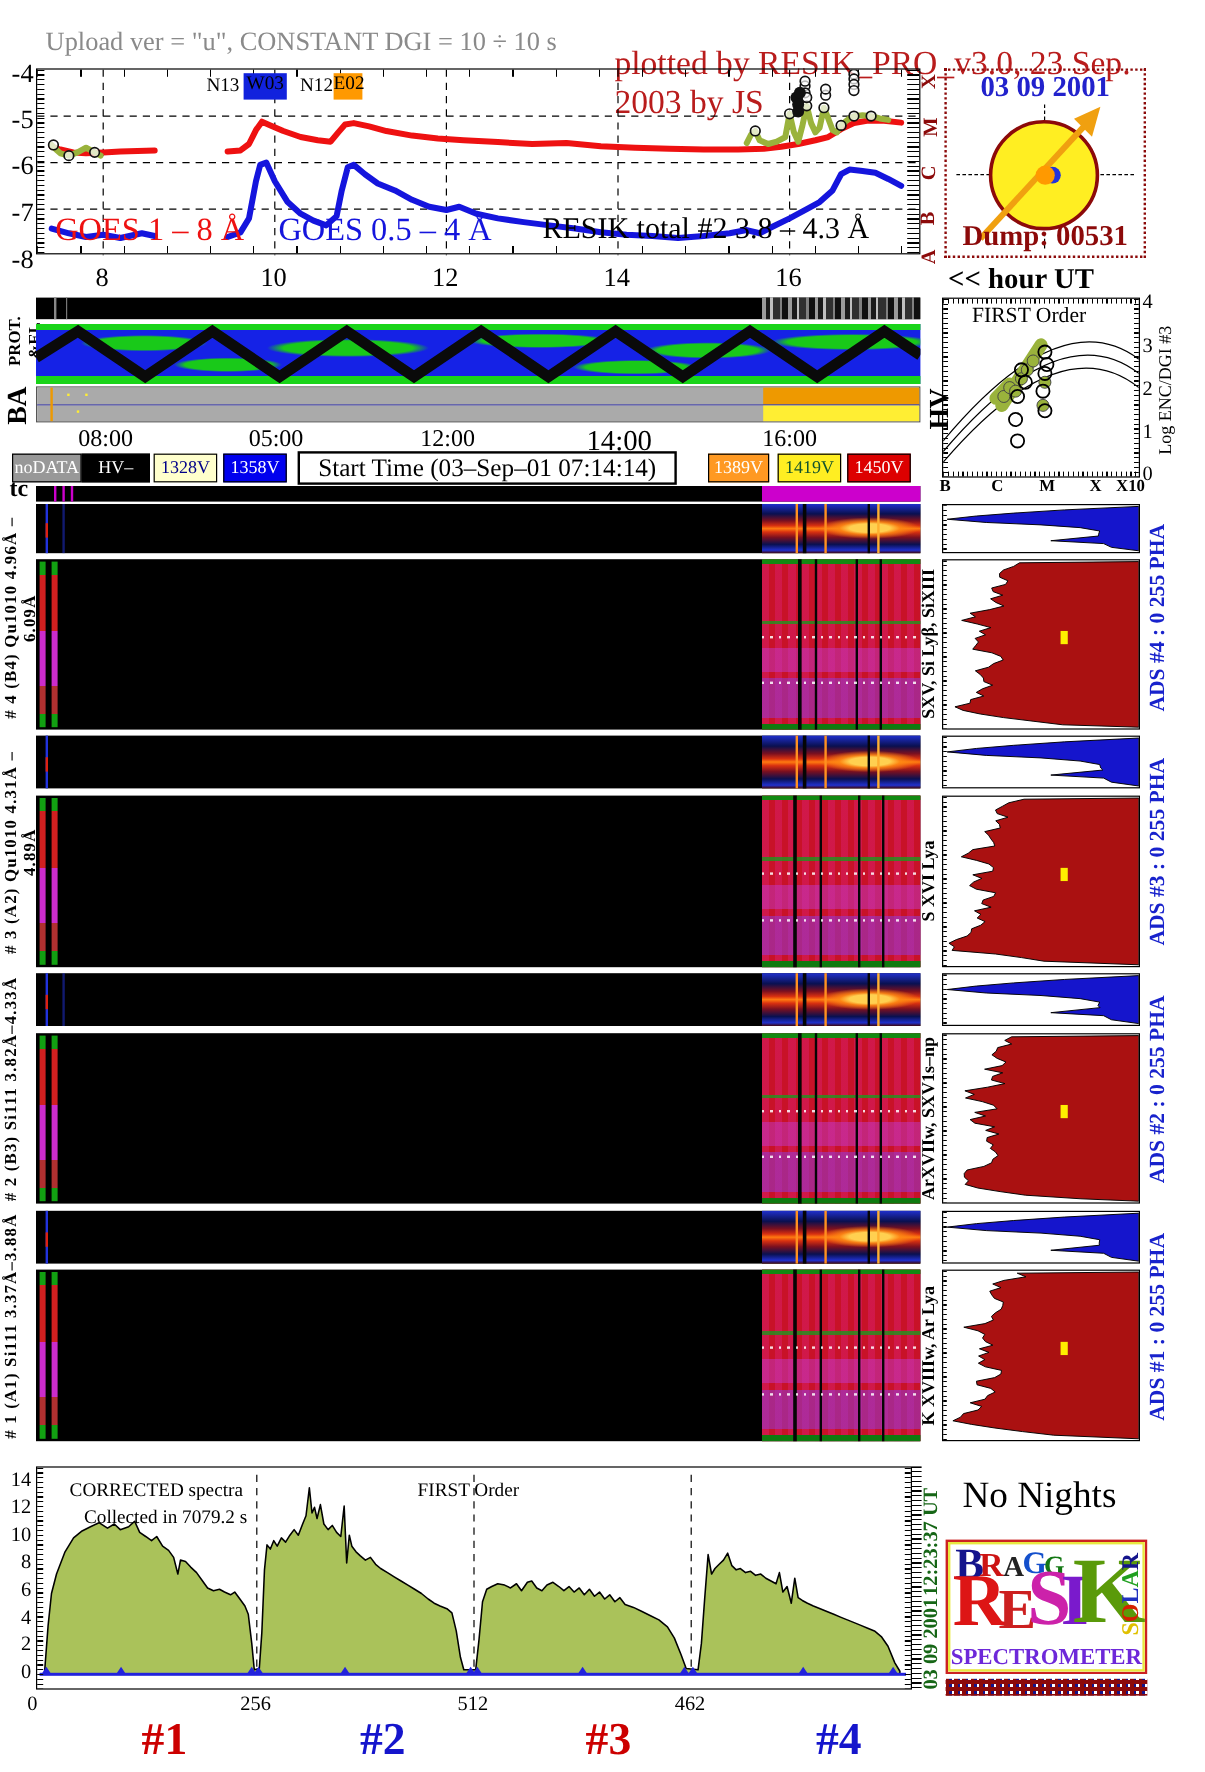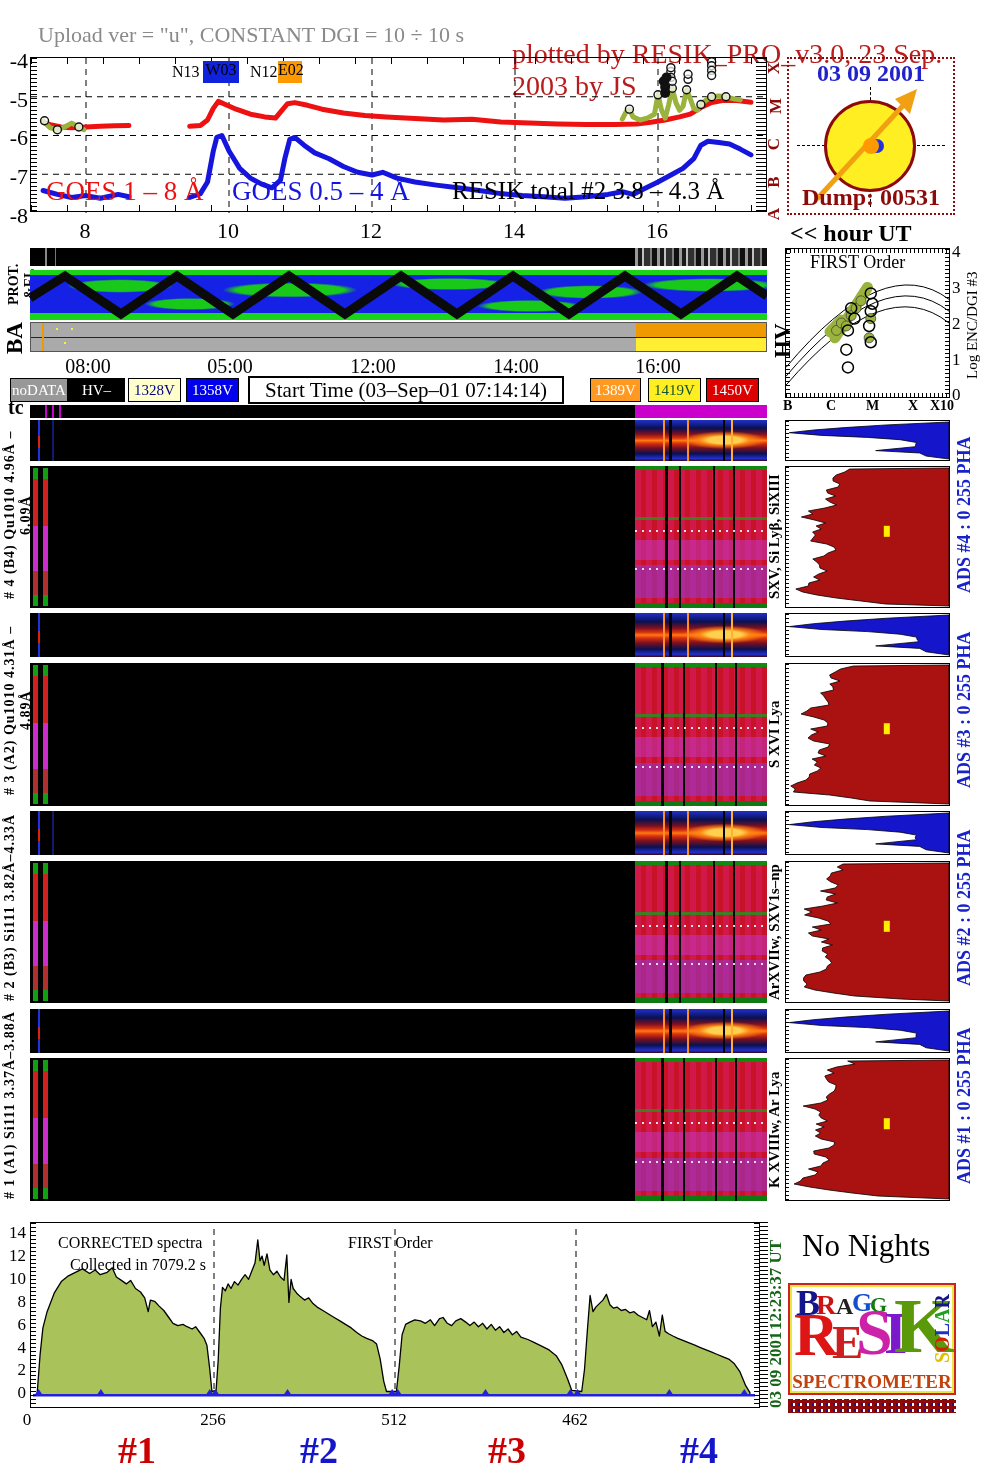--- a/index.html
+++ b/index.html
@@ -381,21 +381,21 @@
     <span class="logoL" style="left:60px;top:3px;font-size:26px;color:#1450cc">G</span>
     <span class="logoL" style="left:78px;top:7px;font-size:22px;color:#147814">G</span>
     <span class="logoL" style="left:2px;top:16px;font-size:62px;color:#dd1515">R</span>
     <span class="logoL" style="left:40px;top:32px;font-size:47px;color:#cc2020">E</span>
     <span class="logoL" style="left:64px;top:12px;font-size:66px;color:#cc22aa">S</span>
     <span class="logoL" style="left:92px;top:16px;font-size:60px;color:#7a1acc">I</span>
     <span class="logoL" style="left:102px;top:0px;font-size:78px;color:#5a9a0a">K</span>
     <span class="logoL rot" style="right:0px;top:2px;height:80px;font-size:20px;text-align:center">
       <span style="color:#e0c000">S</span><span style="color:#d42000">O</span><span style="color:#2030c0">L</span><span style="color:#20a020">A</span><span style="color:#14148c">R</span>
     </span>
-    <span class="logoL" style="left:0;bottom:0;width:160px;text-align:center;font-size:19px;font-weight:bold;color:#c2410c">SPECTROMETER</span>
+    <span class="logoL" style="left:0;bottom:0;width:160px;text-align:center;font-size:19px;font-weight:bold;color:#6d28d9">SPECTROMETER</span>
   </div>
 </div>
 <div class="abs" style="left:788px;top:1399px;width:168px;height:14px;background:
  repeating-linear-gradient(180deg,rgba(0,0,0,0) 0 1px,#8c0a0a 1px 4px,rgba(0,0,0,0) 4px 6px) , repeating-linear-gradient(90deg,#8c0a0a 0 3px,#14148c 3px 5px,rgba(0,0,0,0) 5px 7px)"></div>
 
 <div id="gen">
     <span class="tick serif" style="left: 2px; top: 48px; font-size: 22px; width: 26px; text-align: right;">-4</span>
     <span class="tick serif" style="left: 2px; top: 87px; font-size: 22px; width: 26px; text-align: right;">-5</span>
     <span class="tick serif" style="left: 2px; top: 125px; font-size: 22px; width: 26px; text-align: right;">-6</span>
     <span class="tick serif" style="left: 2px; top: 164px; font-size: 22px; width: 26px; text-align: right;">-7</span>
@@ -406,21 +406,21 @@
     <span class="tick serif" style="left: 494px; top: 218px; font-size: 22px; width: 40px; text-align: center;">14</span>
     <span class="tick serif" style="left: 637px; top: 218px; font-size: 22px; width: 40px; text-align: center;">16</span>
     <span class="tick serif" style="left: 768px; top: 58px; font-size: 17px; color: rgb(140, 10, 10); font-weight: bold; transform: rotate(-90deg);">X</span>
     <span class="tick serif" style="left: 768px; top: 96px; font-size: 17px; color: rgb(140, 10, 10); font-weight: bold; transform: rotate(-90deg);">M</span>
     <span class="tick serif" style="left: 768px; top: 134px; font-size: 17px; color: rgb(140, 10, 10); font-weight: bold; transform: rotate(-90deg);">C</span>
     <span class="tick serif" style="left: 768px; top: 172px; font-size: 17px; color: rgb(140, 10, 10); font-weight: bold; transform: rotate(-90deg);">B</span>
     <span class="tick serif" style="left: 768px; top: 204px; font-size: 17px; color: rgb(140, 10, 10); font-weight: bold; transform: rotate(-90deg);">A</span>
     <span class="tick serif" style="left: 58px; top: 355px; font-size: 20px; width: 60px; text-align: center;">08:00</span>
     <span class="tick serif" style="left: 200px; top: 355px; font-size: 20px; width: 60px; text-align: center;">05:00</span>
     <span class="tick serif" style="left: 343px; top: 355px; font-size: 20px; width: 60px; text-align: center;">12:00</span>
-    <span class="tick serif" style="left: 486px; top: 355px; font-size: 20px; width: 60px; text-align: center;">14:00</span>
+    <span class="tick serif" style="left: 486px; top: 355px; font-size: 24px; width: 60px; text-align: center;">14:00</span>
     <span class="tick serif" style="left: 628px; top: 355px; font-size: 20px; width: 60px; text-align: center;">16:00</span>
     <span class="tick serif" style="left: 952px; top: 242px; font-size: 17px;">4</span>
     <span class="tick serif" style="left: 952px; top: 278px; font-size: 17px;">3</span>
     <span class="tick serif" style="left: 952px; top: 314px; font-size: 17px;">2</span>
     <span class="tick serif" style="left: 952px; top: 350px; font-size: 17px;">1</span>
     <span class="tick serif" style="left: 952px; top: 385px; font-size: 17px;">0</span>
     <span class="tick serif" style="left: 783px; top: 398px; font-size: 14px; font-weight: bold;">B</span>
     <span class="tick serif" style="left: 826px; top: 398px; font-size: 14px; font-weight: bold;">C</span>
     <span class="tick serif" style="left: 866px; top: 398px; font-size: 14px; font-weight: bold;">M</span>
     <span class="tick serif" style="left: 908px; top: 398px; font-size: 14px; font-weight: bold;">X</span>

